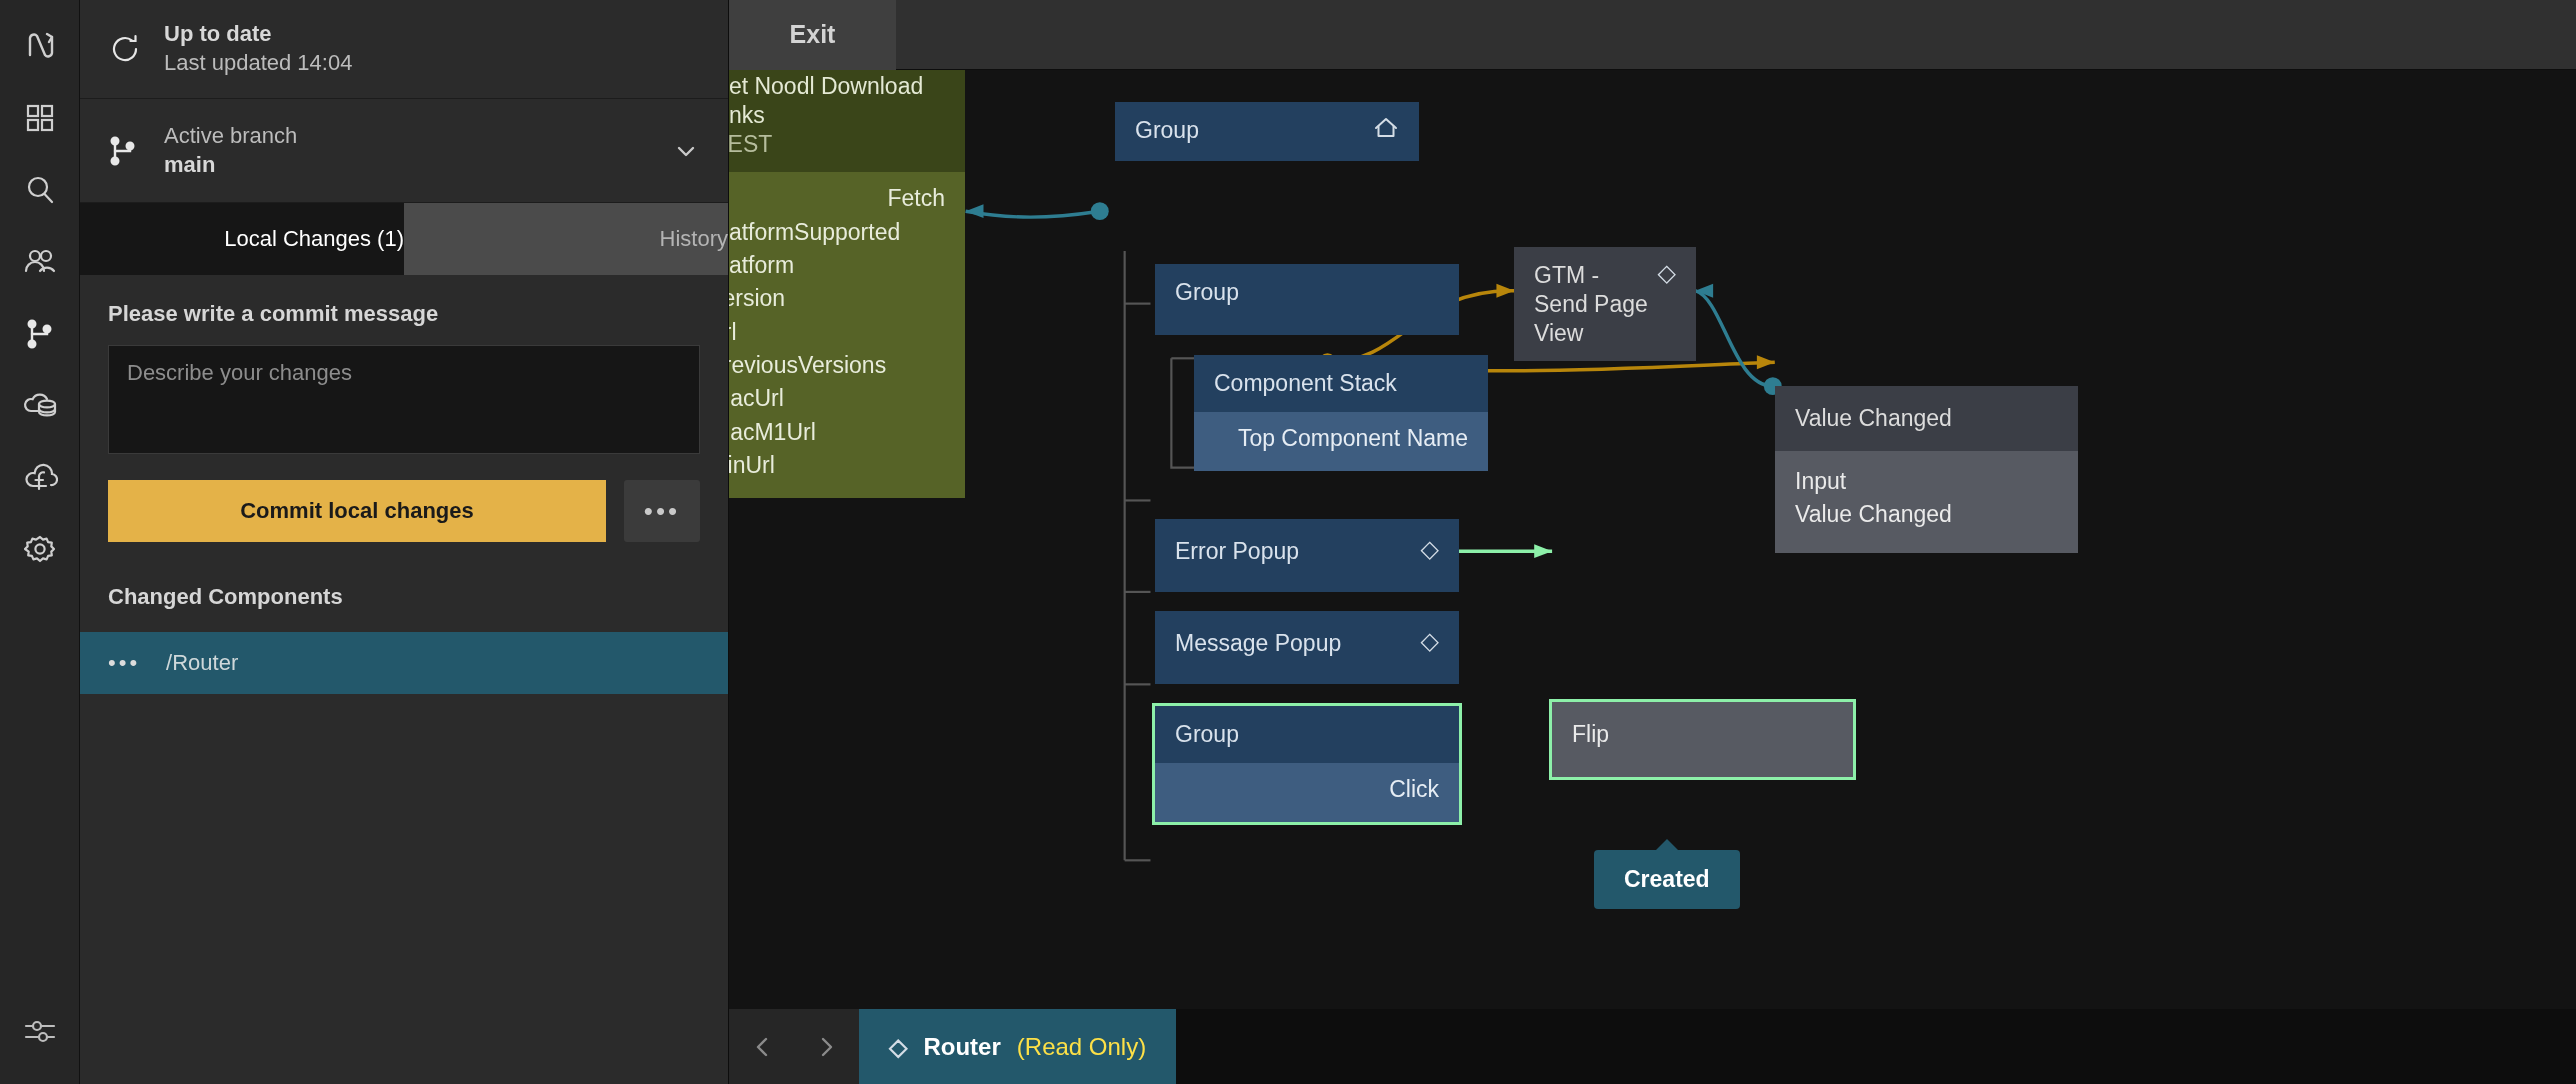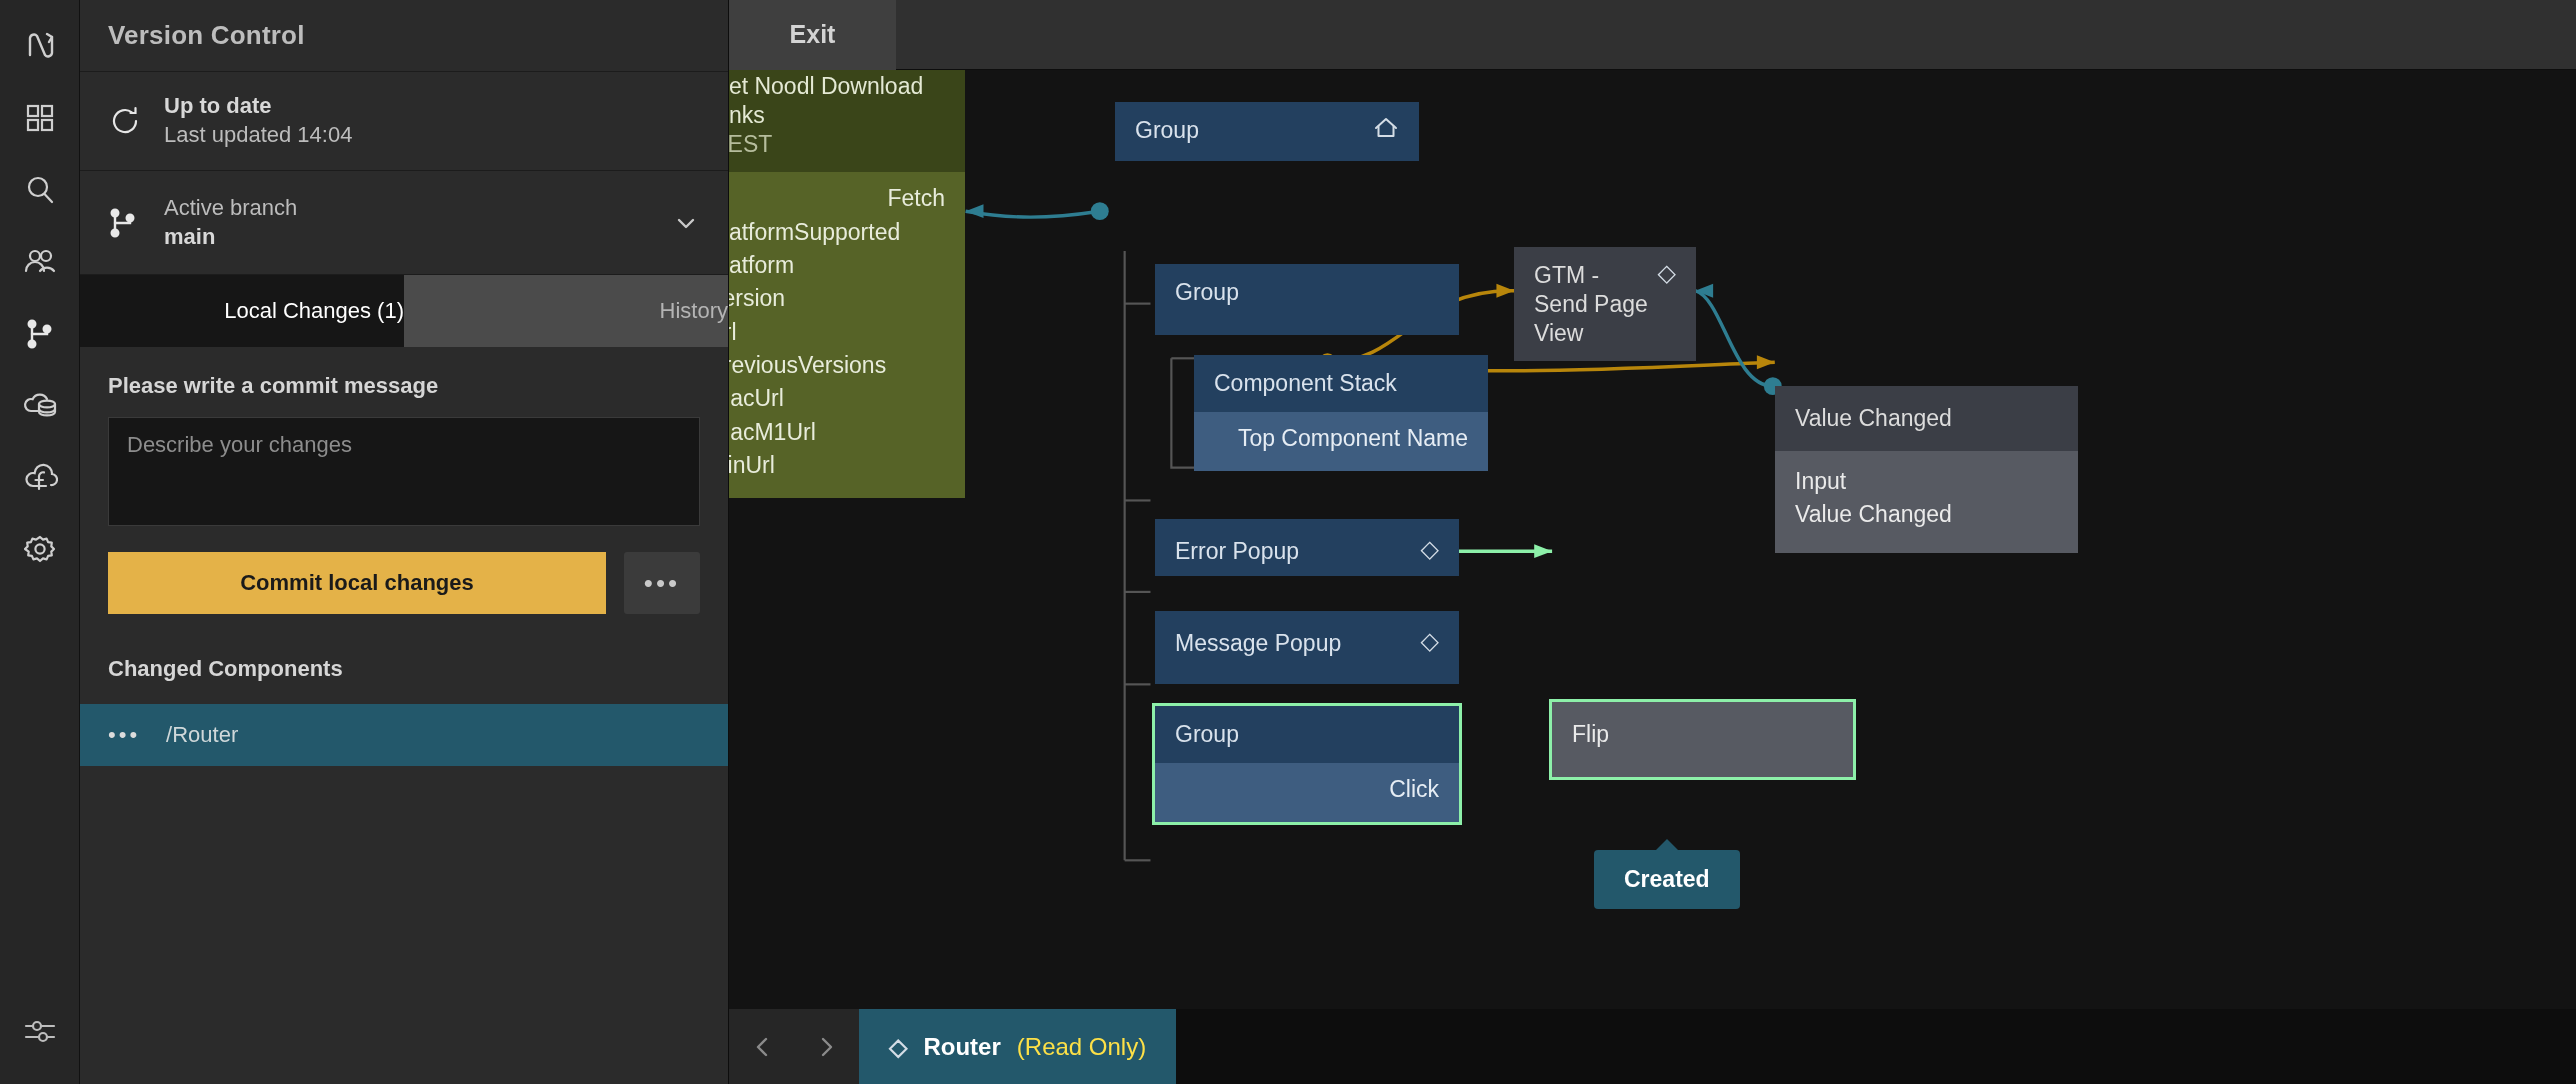--- a/index.html
+++ b/index.html
@@ -292,23 +292,20 @@
           <line x1="3" y1="20" x2="16" y2="20"></line>
             <circle cx="20" cy="20" r="4"></circle>
             <line x1="24" y1="20" x2="31" y2="20"></line>
         </svg>
       </div>
     </div>
   </div>
 
   <div class="vc-panel">
 
-    <div class="vc-header">
-      <span class="vc-header-title">Version Control</span>
-    </div>
 
     <div class="vc-row status">
       <div class="vc-row-icon">
         <svg width="34" height="34" viewBox="0 0 34 34" fill="none" stroke="#e6e6e6" stroke-width="2.2" stroke-linecap="round">
           <path d="M28 17 a11 11 0 1 1 -4.2 -8.6"></path>
           <path d="M28 4.5 L28 9.5 L23 9.5" transform="translate(-0.5,-0.5)"></path>
         </svg>
       </div>
       <div class="vc-row-text">
         <span class="vc-line-strong">Up to date</span>
@@ -473,21 +470,21 @@
         </div>
         <div class="node-body">
           <div class="port-row">
             <span class="port-in"></span>
             <span class="port-out">Top Component Name</span>
           </div>
         </div>
       </div>
 
       <div class="node n-blue" style="left:426px; top:449px; width:304px;">
-        <div class="node-hdr" style="padding-top:18px;padding-bottom:10px;">
+        <div class="node-hdr" style="padding-top:18px;padding-bottom:26px;">
           <span>Error Popup</span>
           <span class="diamond-ico">◇</span>
         </div>
       </div>
 
       <div class="node n-blue" style="left:426px; top:541px; width:304px;">
         <div class="node-hdr" style="padding-top:18px;padding-bottom:26px;">
           <span>Message Popup</span>
           <span class="diamond-ico">◇</span>
         </div>

